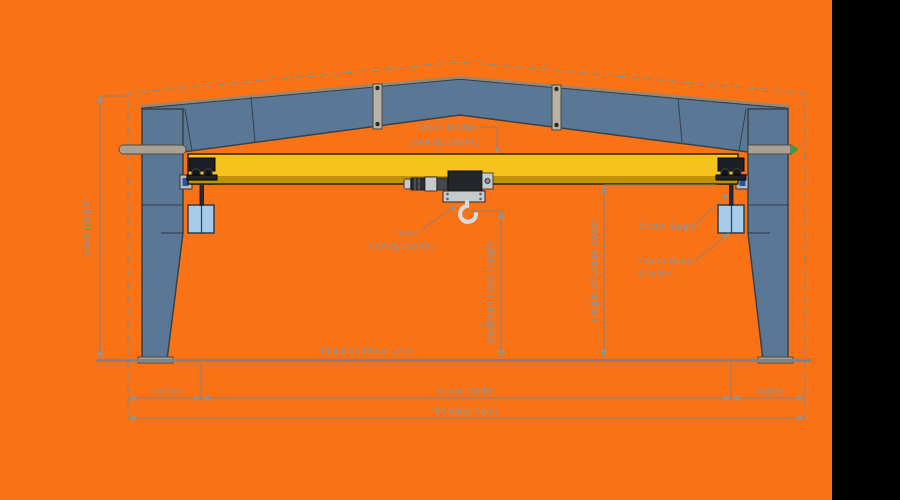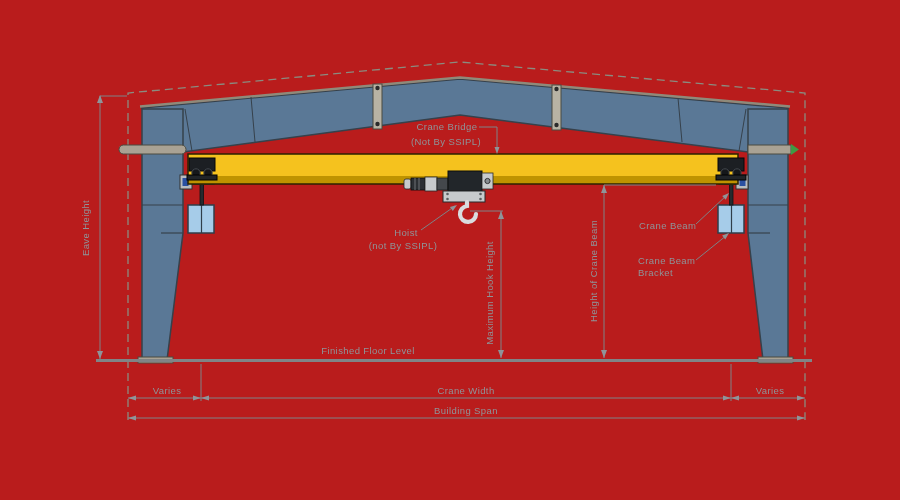--- a/index.html
+++ b/index.html
@@ -1,16 +1,16 @@
 <!DOCTYPE html>
 <html><head>
 <meta charset="utf-8">
 <style>
   html,body{margin:0;padding:0;background:#000;}
-  .stage{position:relative;width:900px;height:500px;background:#b91c1c;overflow:hidden;
+  .stage{position:relative;width:832px;height:500px;background:#f97316;overflow:hidden;
          font-family:"Liberation Sans",sans-serif;}
   svg{position:absolute;left:0;top:0;}
   text{font-family:"Liberation Sans",sans-serif;font-size:9.5px;letter-spacing:.4px;fill:#8f9499;}
   .dim{stroke:#7e8387;stroke-width:1;fill:none;}
   .dimfill{fill:#8f9499;}
   .outline{stroke:#36414b;stroke-width:1.5;}
   .steel{fill:#5a7896;}
   .hw{fill:#a9a294;stroke:#4a4a40;stroke-width:1;}
 </style>
 </head>

